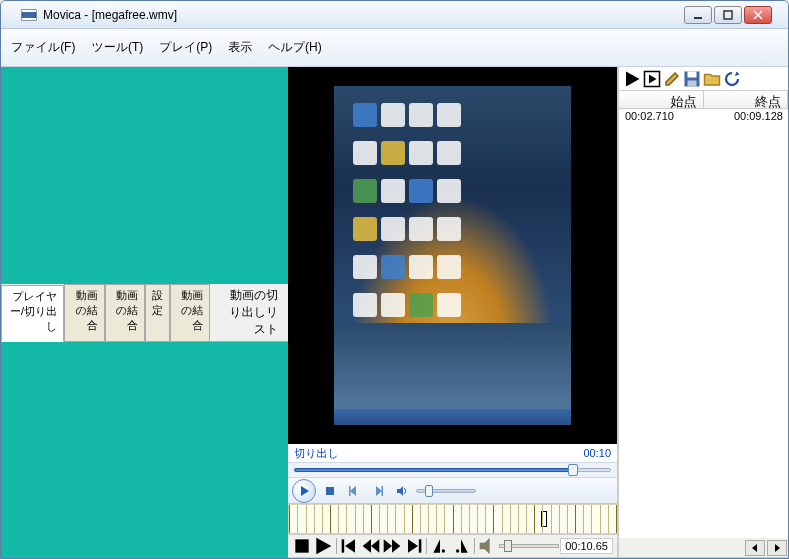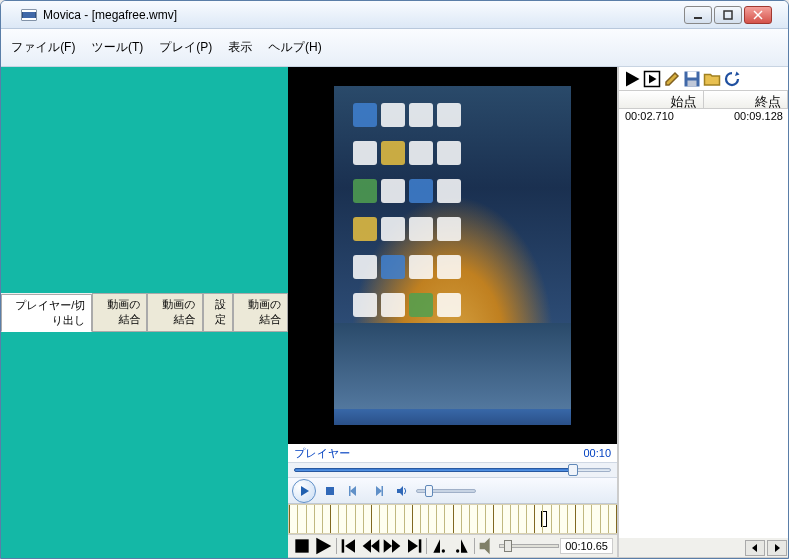--- a/index.html
+++ b/index.html
@@ -113,20 +113,21 @@
 
   <div class="client">
 
     <div style="display:flex;align-items:center;">
       <div class="tabs-row" style="flex:1;">
         <div class="tab active">プレイヤー/切り出し</div>
         <div class="tab">動画の結合</div>
         <div class="tab">動画の結合</div>
         <div class="tab">設定</div>
         <div class="tab">動画の結合</div>
+        <div class="side-label">動画の切り出しリスト</div>
       </div>
     </div>
 
     <div class="main-row">
 
       <div class="left-pane">
 
         <div class="video-area">
           <div class="video-placeholder">
             <div class="wave"></div>
@@ -155,21 +156,21 @@
               <div class="d-icon"></div>
                 <div class="d-icon"></div>
                 <div class="d-icon green"></div>
                 <div class="d-icon"></div>
             </div>
             <div class="taskbar-fake"></div>
           </div>
         </div>
 
         <div class="pause-row">
-          <span>プレイヤー</span>
+          <span>切り出し</span>
           <span class="time">00:10</span>
         </div>
 
         <div class="slider-row">
           <div class="slider-track"></div>
           <div class="slider-fill"></div>
           <div class="slider-thumb"></div>
         </div>
 
         <div class="player-controls">

